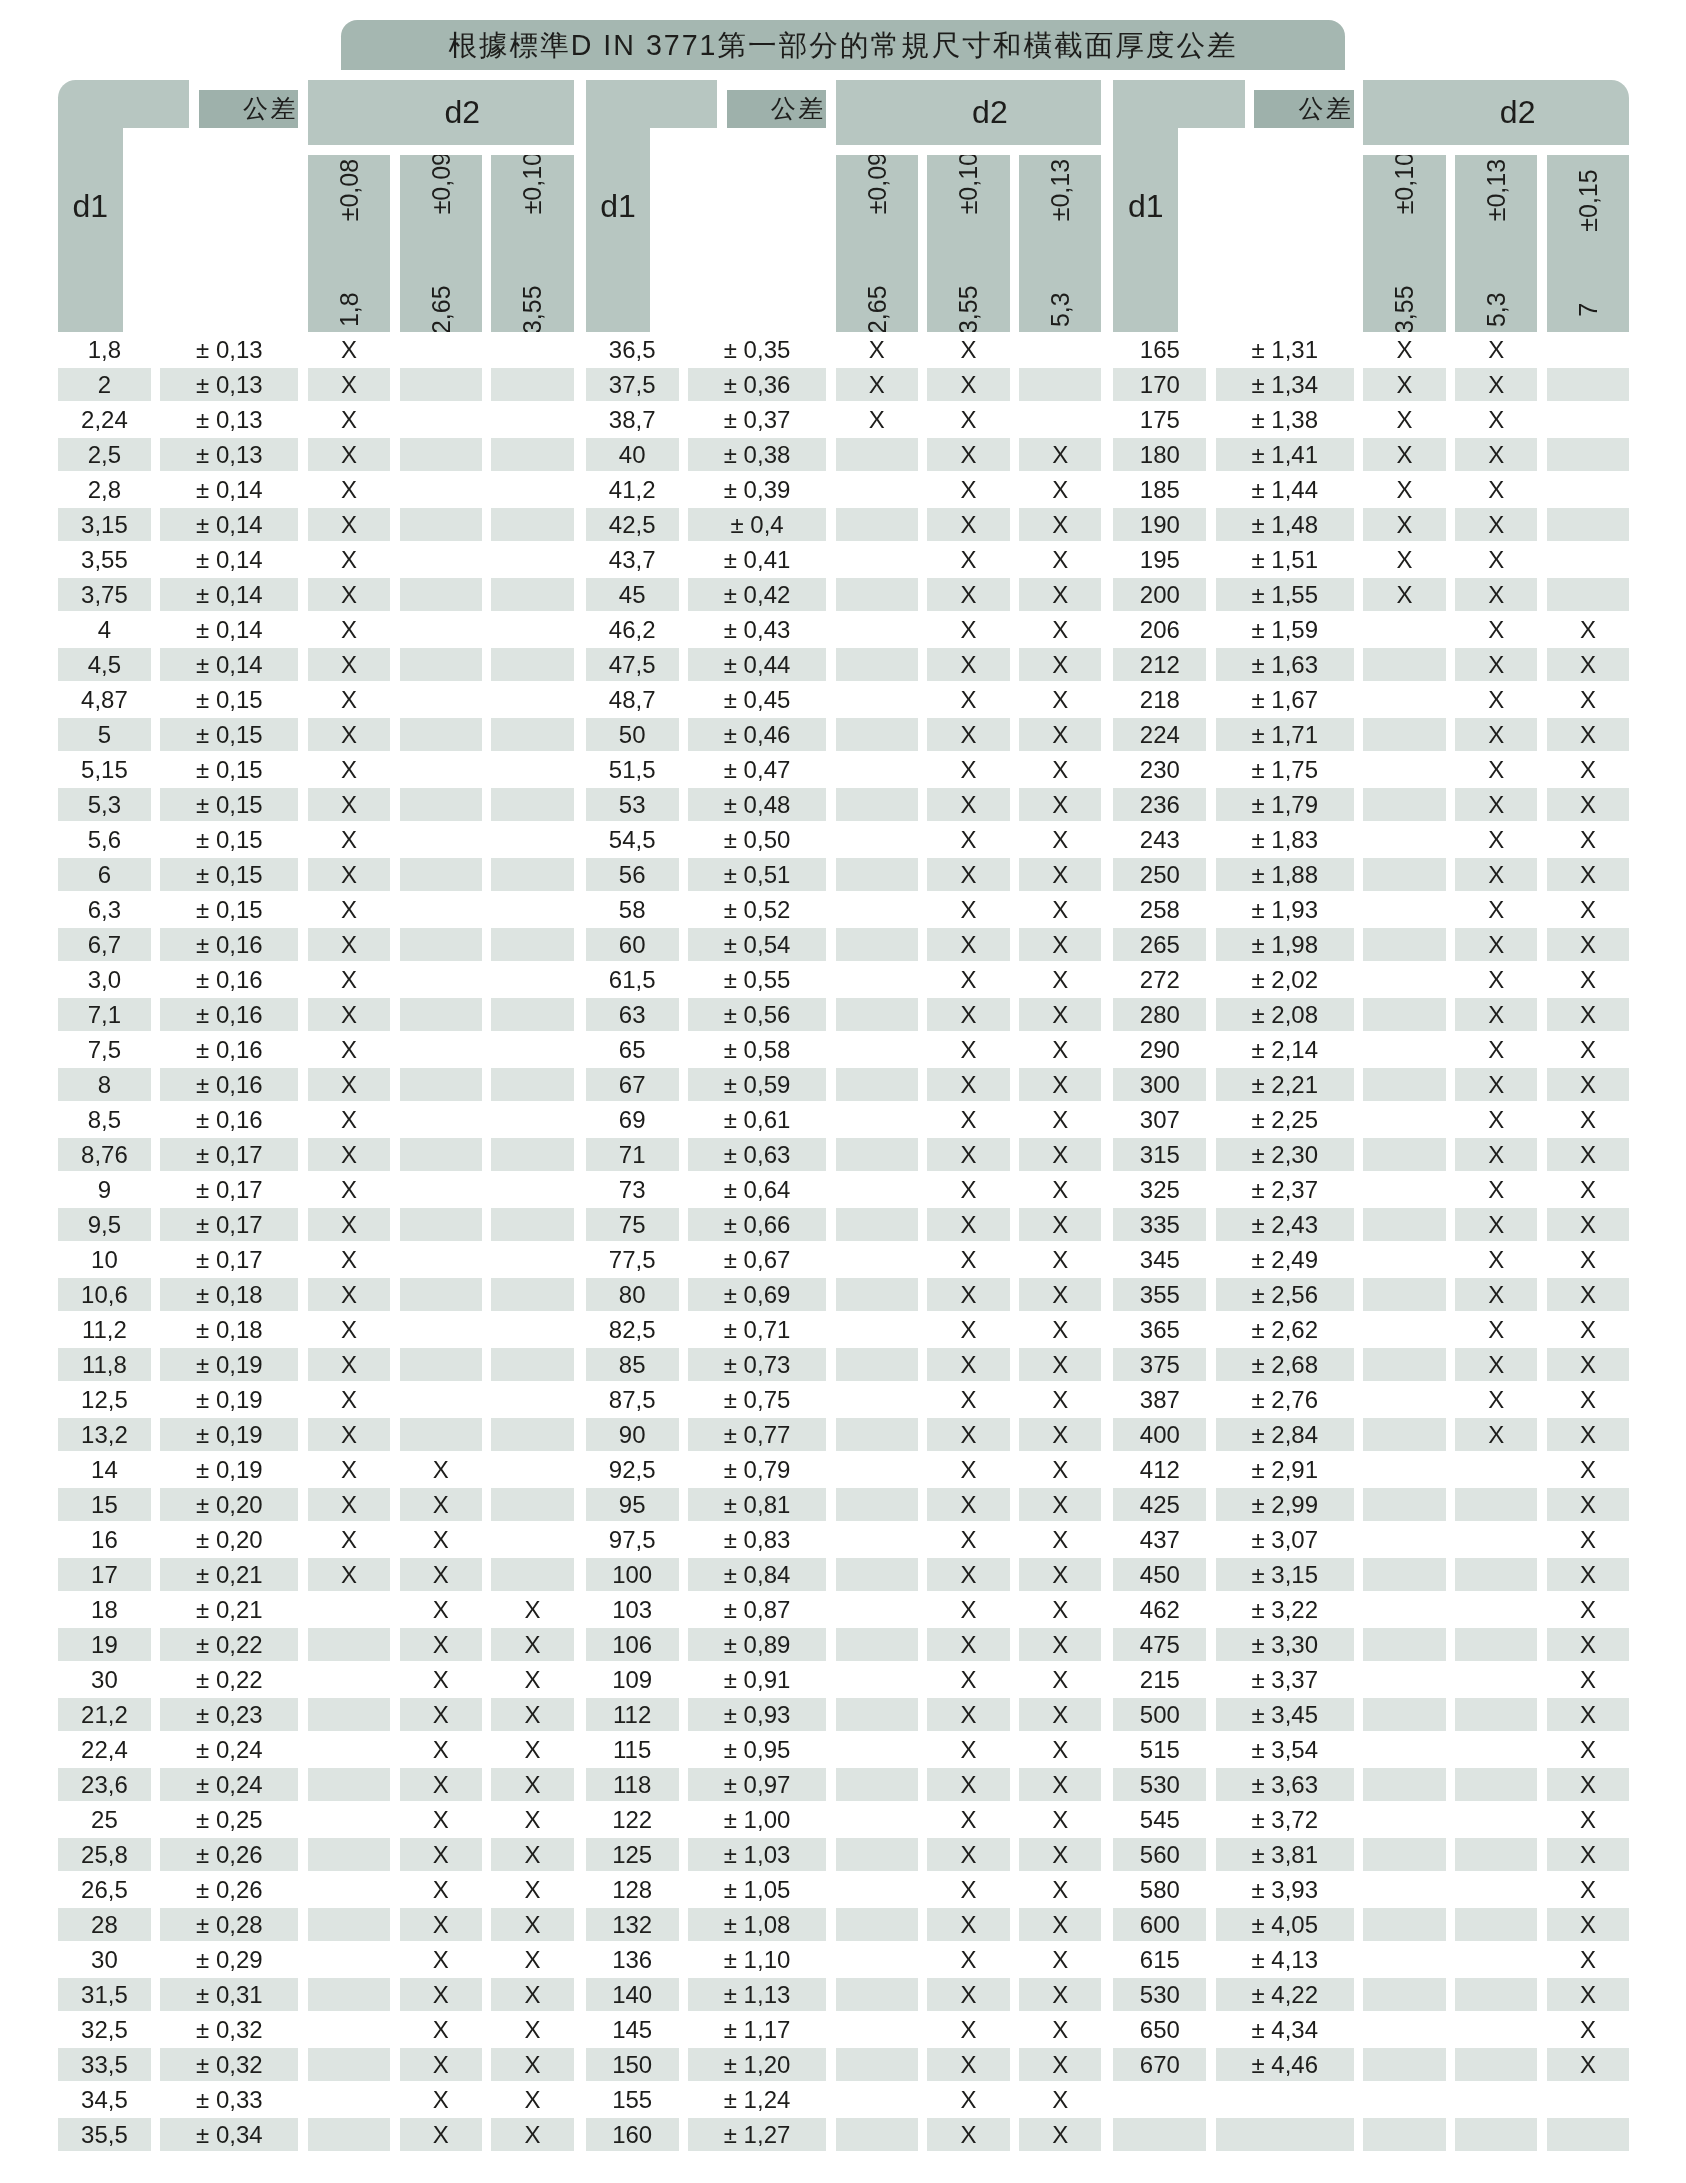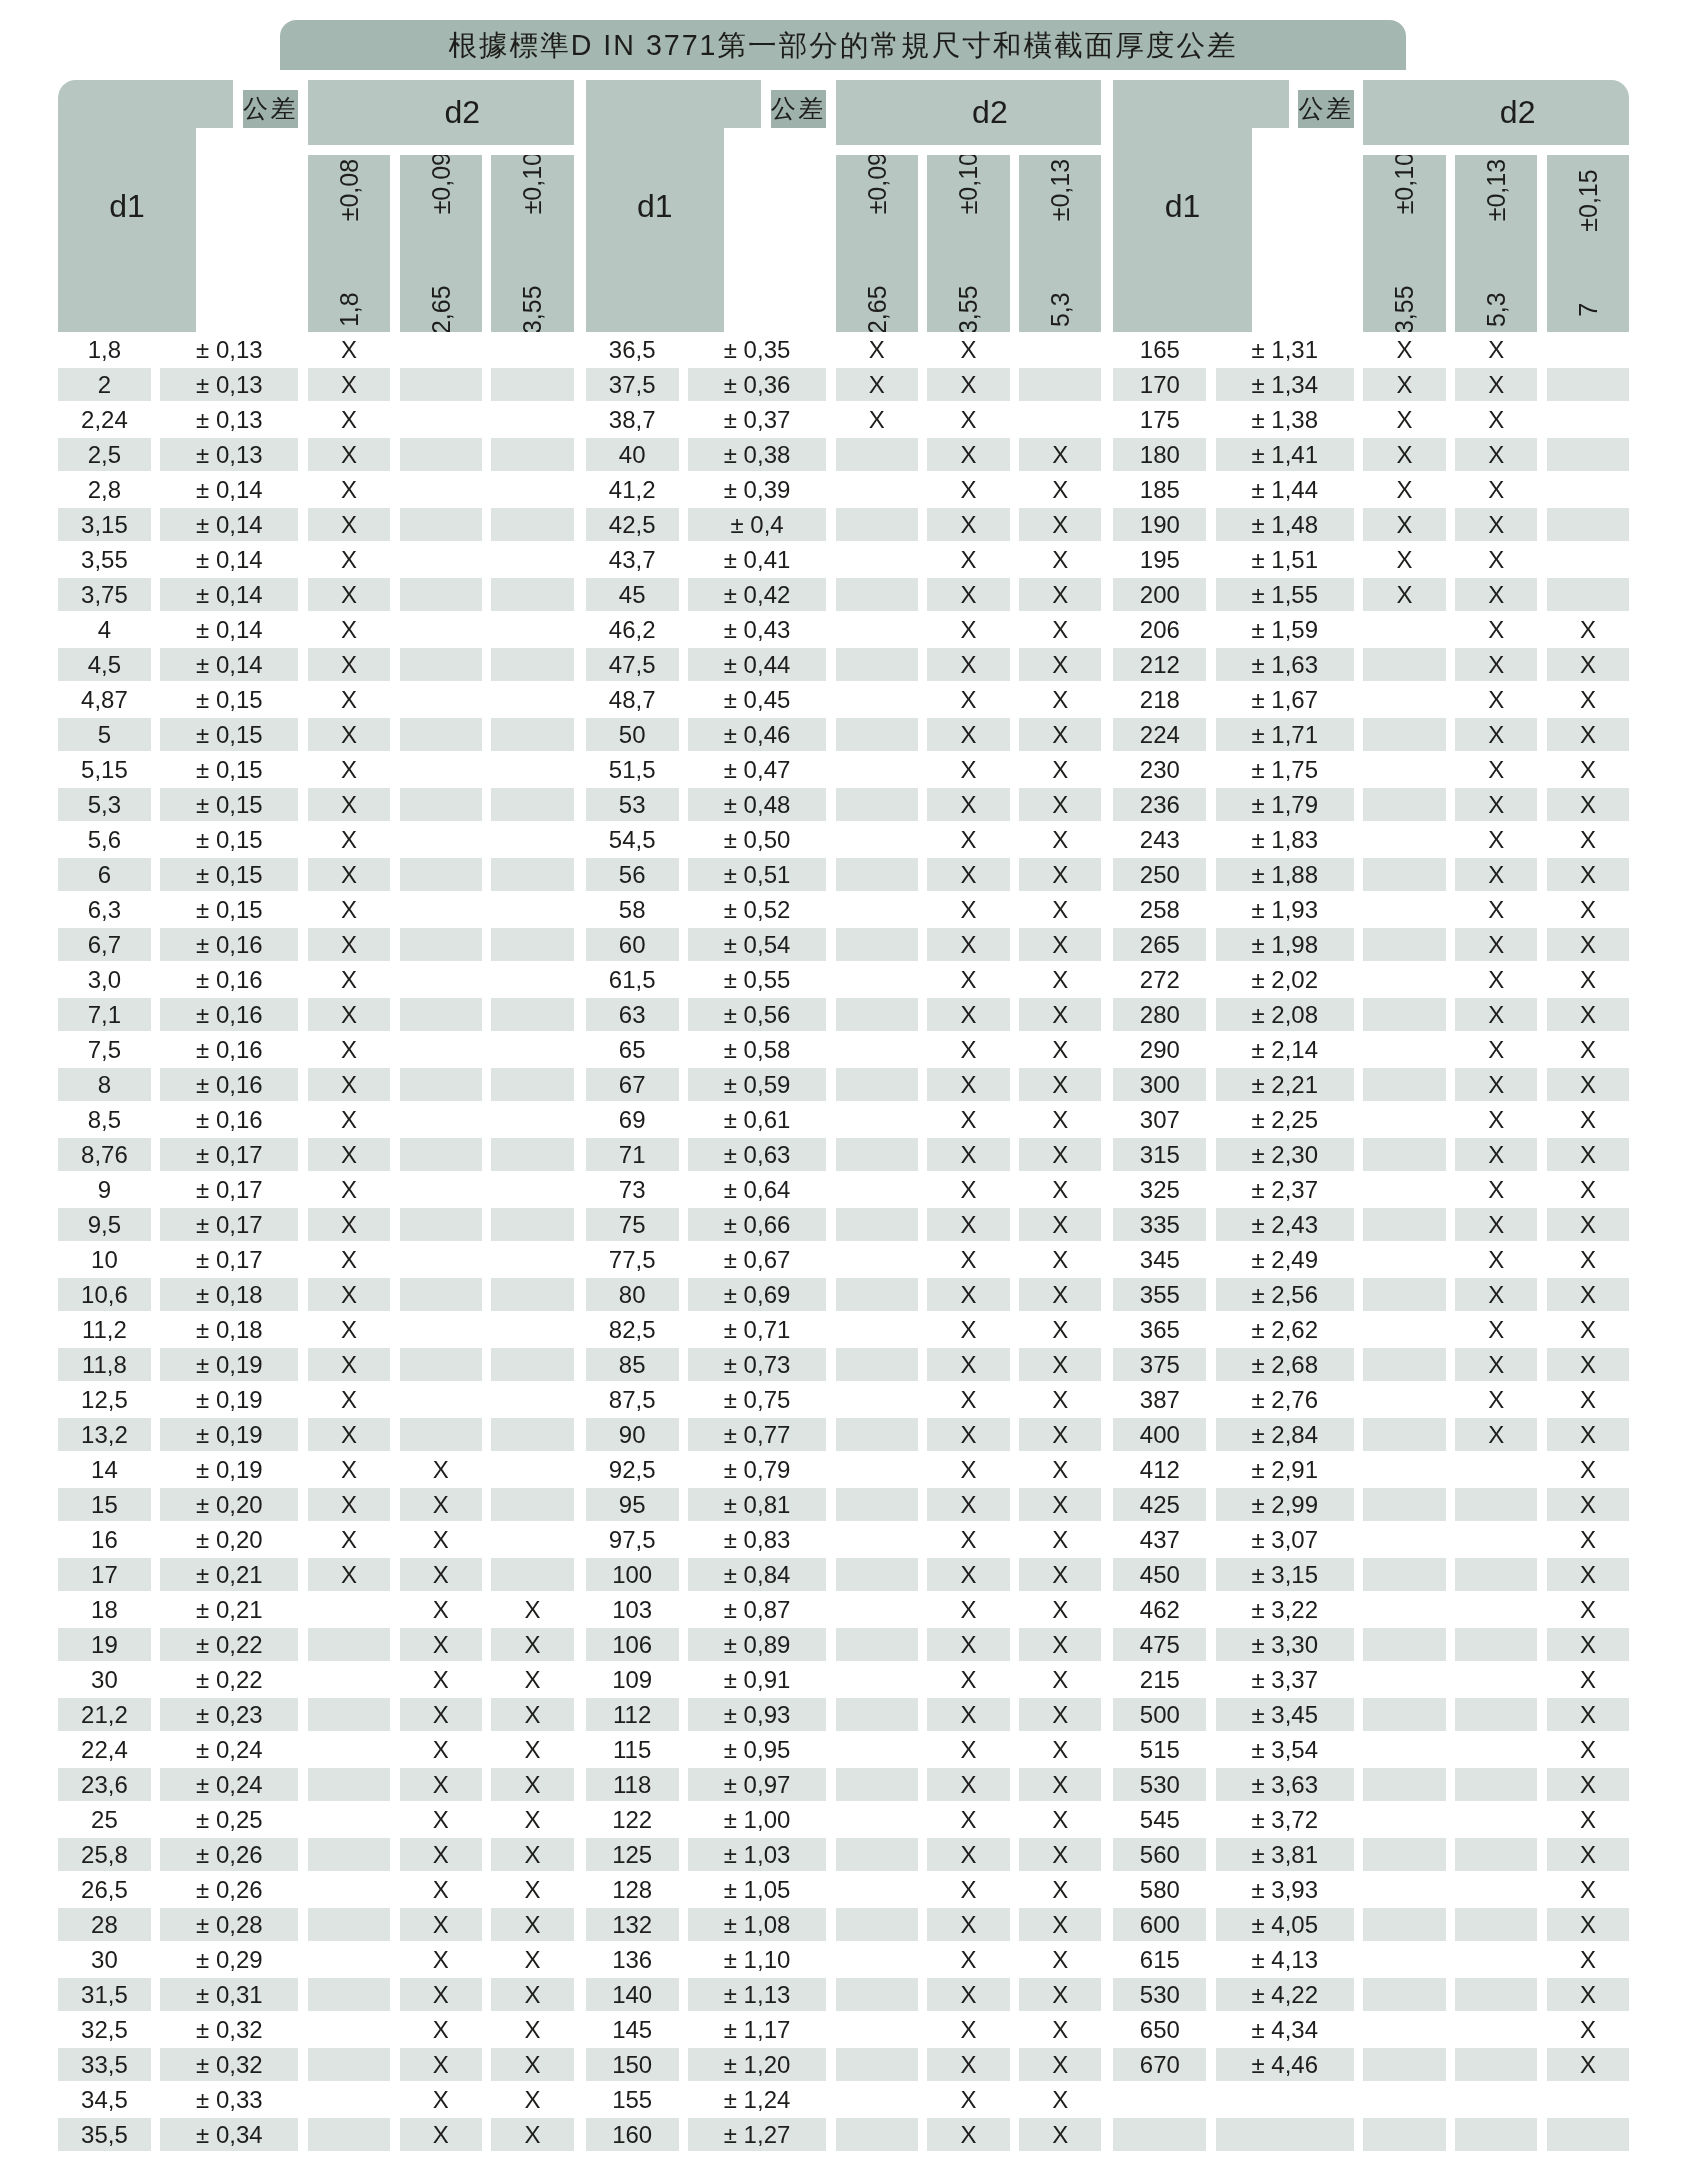--- a/index.html
+++ b/index.html
@@ -13,21 +13,21 @@
   html,body{margin:0;padding:0;}
   body{
     width:1686px;height:2183px;background:#ffffff;color:var(--text);
     font-family:"Liberation Sans","DejaVu Sans",sans-serif;
     -webkit-font-smoothing:antialiased;
   }
   .page{position:relative;width:1686px;height:2183px;overflow:hidden;background:#ffffff;}
 
   .title-banner{
     position:absolute;top:20.4px;left:50%;transform:translateX(-50%);
-    width:1126px;height:50px;background:var(--title-bg);
+    width:1004px;height:50px;background:var(--title-bg);
     border-radius:16.3px 16.3px 0 0;
     display:flex;align-items:center;justify-content:center;
     font-size:28.6px;letter-spacing:2px;white-space:nowrap;
   }
 
   .table-wrap{position:absolute;left:58px;top:80px;width:1571px;}
   .groups{display:flex;gap:12.2px;}
   .group{flex:1;min-width:0;}
 
   
@@ -42,21 +42,21 @@
   .d1body{
     flex:1;background:var(--header-bg);
     display:flex;align-items:center;justify-content:center;font-size:32px;
   }
   .group:first-child .d1body{border-top-left-radius:17.7px;}
   .d1foot{height:48px;display:grid;grid-template-columns:17.5fr 9.5px 26fr;}
   .footleft{background:var(--header-bg);}
   .tolhead{
     background:var(--tolerance-header-bg);margin-top:9.5px;
     display:flex;align-items:center;justify-content:center;
-    font-size:25px;letter-spacing:2.7px;
+    font-size:25px;letter-spacing:2.7px;padding-left:44px;
   }
   .d2band{
     grid-column:5/10;grid-row:1;background:var(--header-bg);
     display:flex;align-items:center;justify-content:center;font-size:32px;padding-left:43px;
   }
   .group:last-child .d2band{border-top-right-radius:17.7px;}
   .vcell{grid-row:3;background:var(--header-bg);position:relative;overflow:hidden;}
   .vc0{grid-column:5;} .vc1{grid-column:7;} .vc2{grid-column:9;}
   .rot{
     position:absolute;top:50%;left:50%;

